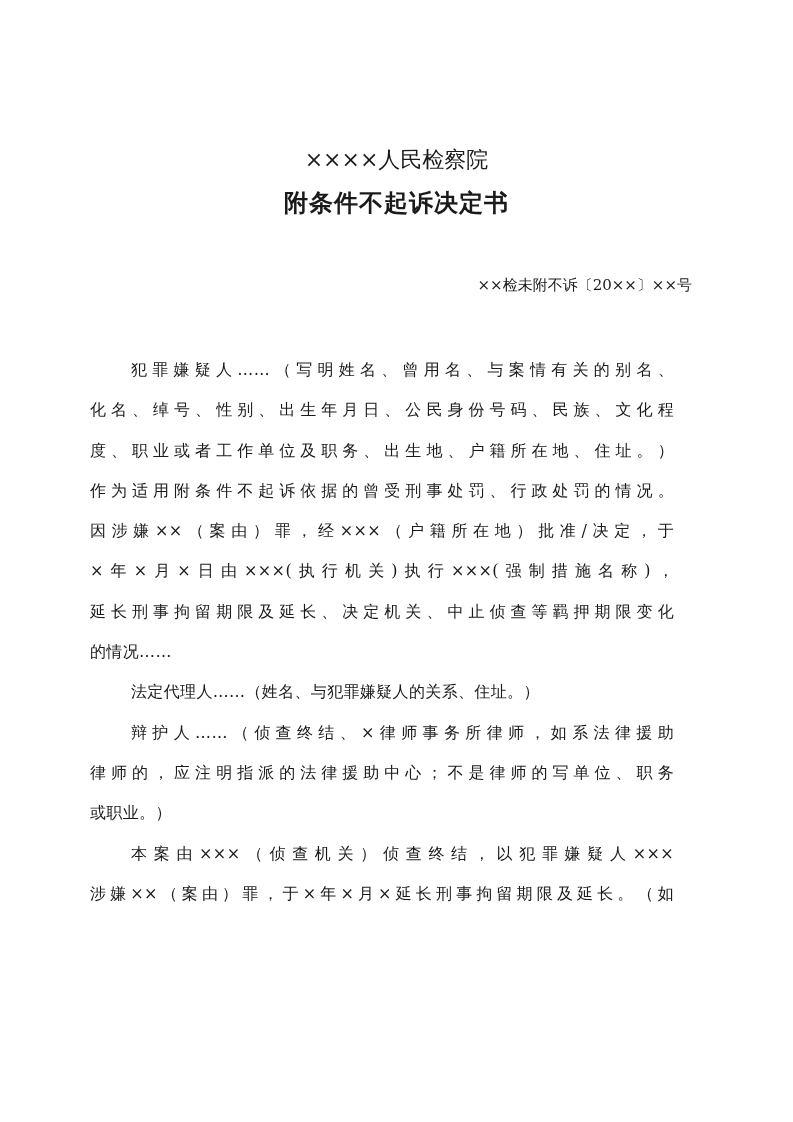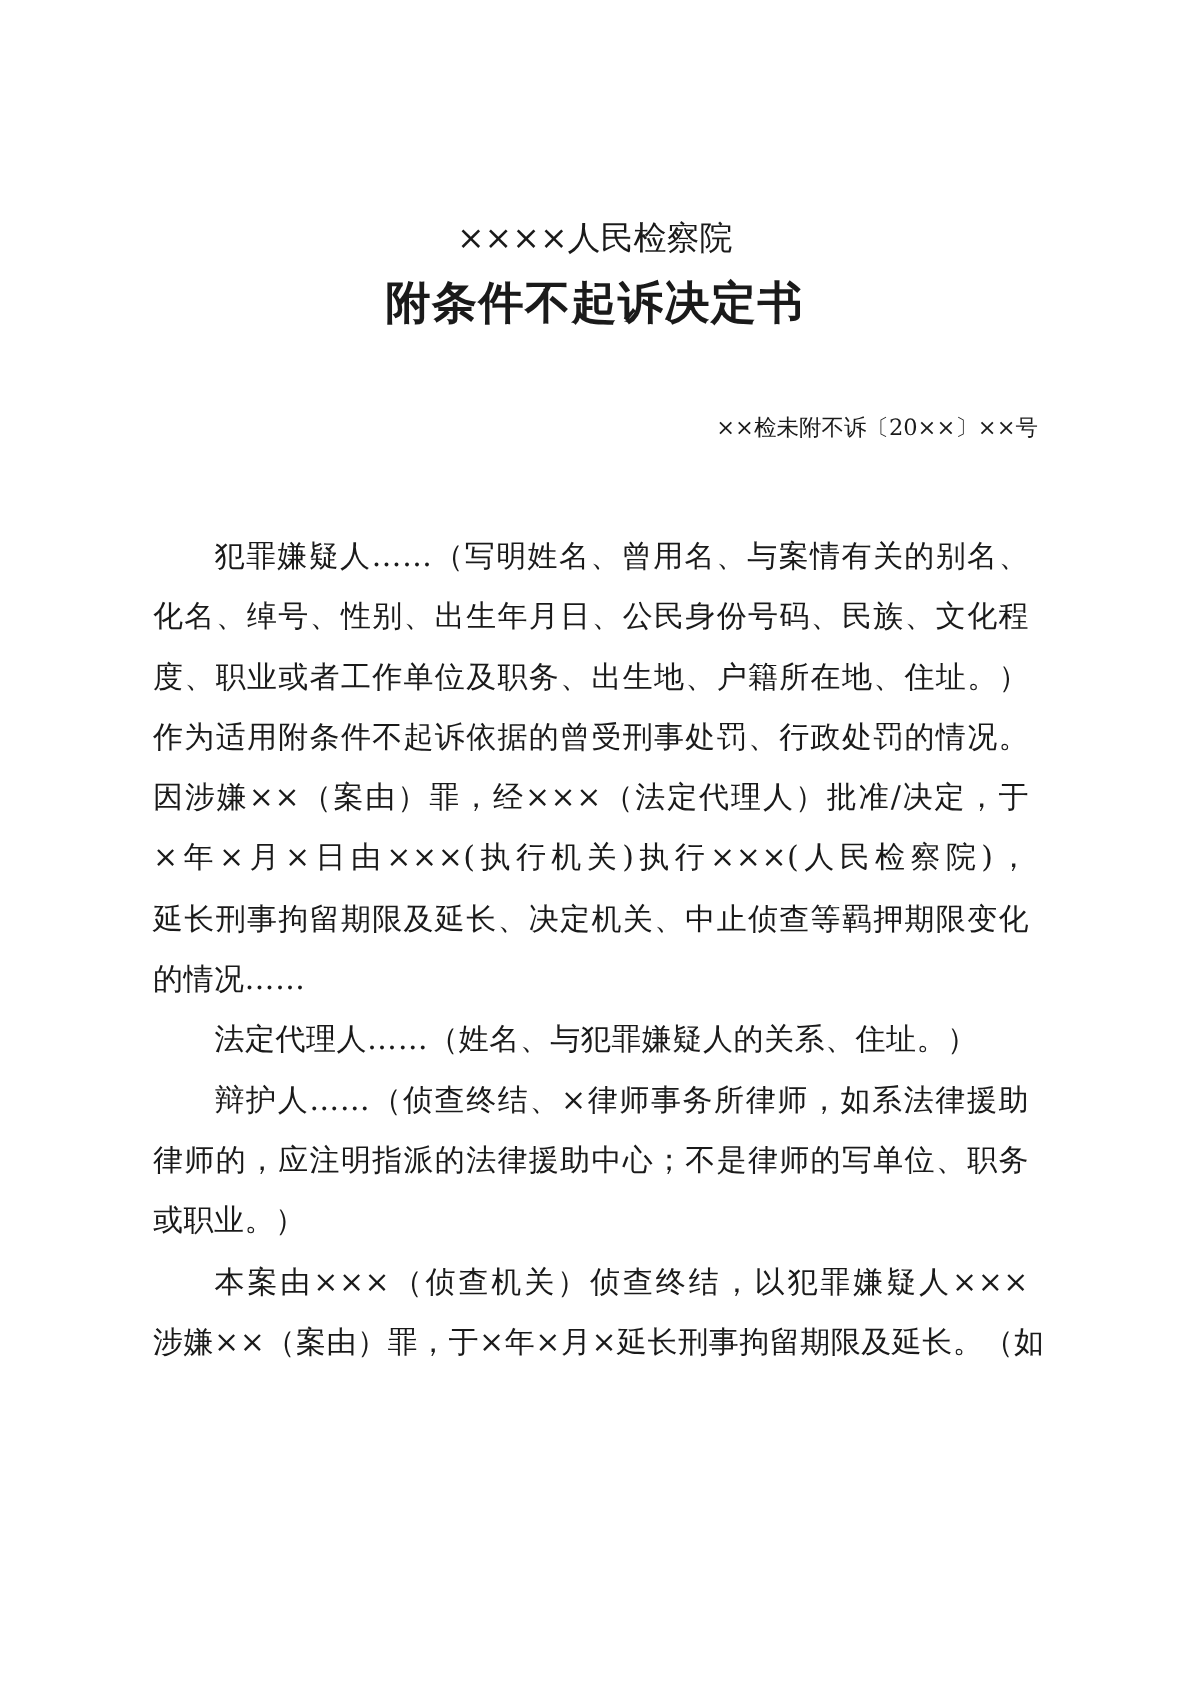--- a/index.html
+++ b/index.html
@@ -33,40 +33,40 @@
     letter-spacing: 0px;
     font-weight: normal;
   }
   .doc-title {
     position: absolute;
     left: 0;
     width: 793px;
     top: 184px;
     text-align: center;
     font-family: "DejaVu Sans", "Liberation Sans", sans-serif;
-    font-size: 30px;
+    font-size: 24px;
     line-height: 38px;
     font-weight: bold;
     letter-spacing: 1px;
   }
   .doc-number {
     position: absolute;
     right: 101px;
     top: 274px;
     font-size: 15px;
     line-height: 22px;
     text-align: left;
     white-space: nowrap;
   }
   .body-text {
     position: absolute;
-    left: 102px;
+    left: 90px;
     top: 350px;
     width: 584px;
-    font-size: 20px;
+    font-size: 16px;
     line-height: 40.3px;
     text-align: justify;
     text-justify: inter-character;
     letter-spacing: 0.35px;
   }
   .line {
     display: block;
     white-space: nowrap;
     text-align-last: justify;
     height: 40.3px;
@@ -89,22 +89,22 @@
 
   <div class="doc-number">××检未附不诉〔20××〕××号</div>
 
   <div class="body-text">
 
     <div>
       <span class="line indent">犯罪嫌疑人……（写明姓名、曾用名、与案情有关的别名、</span>
       <span class="line">化名、绰号、性别、出生年月日、公民身份号码、民族、文化程</span>
       <span class="line">度、职业或者工作单位及职务、出生地、户籍所在地、住址。）</span>
       <span class="line">作为适用附条件不起诉依据的曾受刑事处罚、行政处罚的情况。</span>
-      <span class="line">因涉嫌××（案由）罪，经×××（法定代理人）批准/决定，于</span>
-      <span class="line">×年×月×日由×××(执行机关)执行×××(人民检察院)，</span>
+      <span class="line">因涉嫌××（案由）罪，经×××（户籍所在地）批准/决定，于</span>
+      <span class="line">×年×月×日由×××(执行机关)执行×××(强制措施名称)，</span>
       <span class="line">延长刑事拘留期限及延长、决定机关、中止侦查等羁押期限变化</span>
       <span class="line last">的情况……</span>
     </div>
 
     <div>
       <span class="line indent last">法定代理人……（姓名、与犯罪嫌疑人的关系、住址。）</span>
     </div>
 
     <div>
       <span class="line indent">辩护人……（侦查终结、×律师事务所律师，如系法律援助</span>

